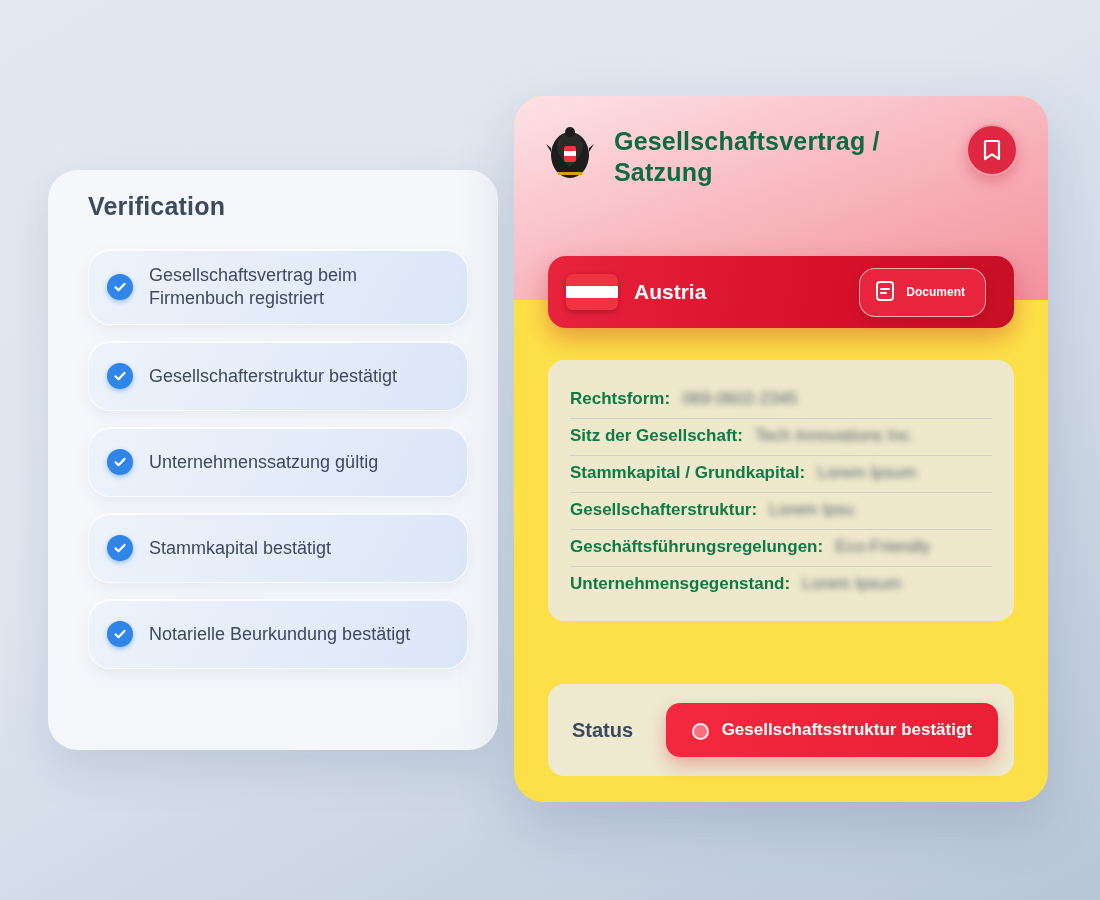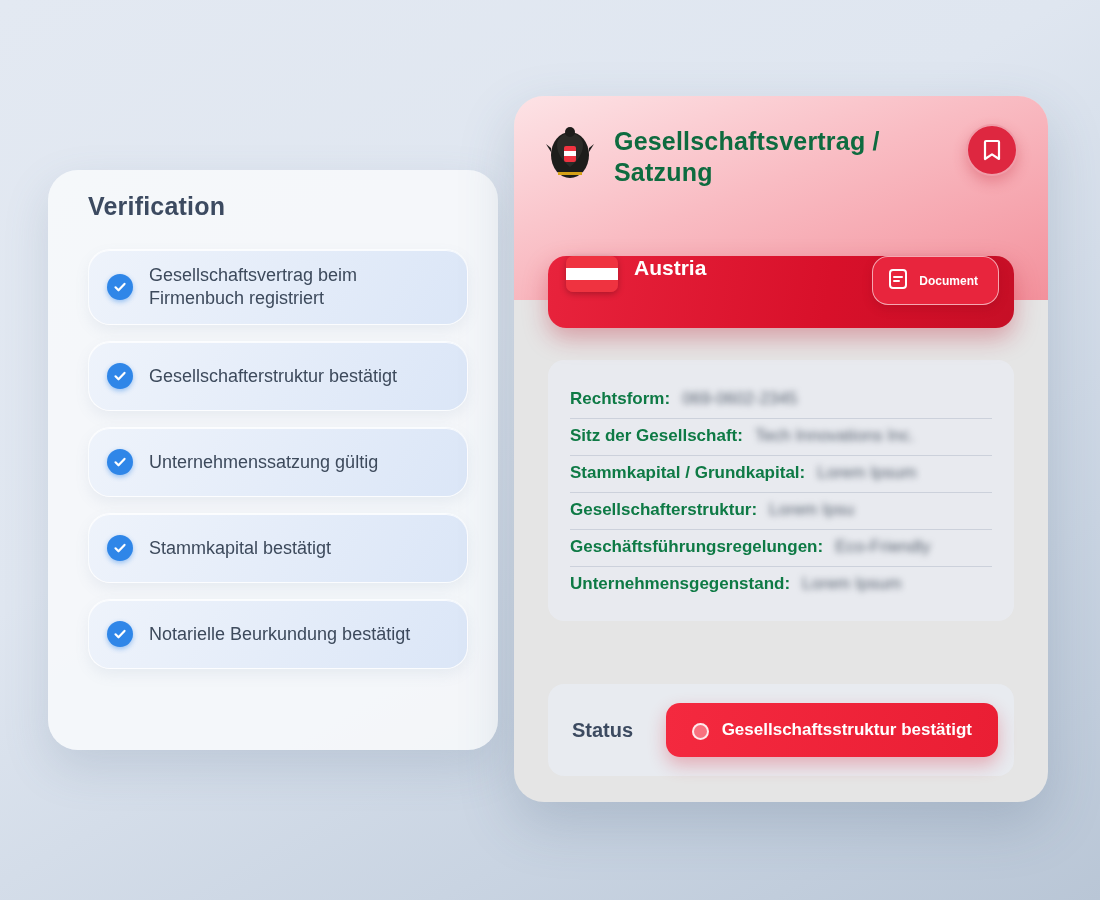--- a/index.html
+++ b/index.html
@@ -53,21 +53,21 @@
     font-size: 18px;
     line-height: 1.28;
     color: #3d4a5c;
   }
 
   
   #document-card {
     position: absolute;
     left: 514px; top: 96px;
     width: 534px; height: 706px;
-    background: #e5e5e5;
+    background: #fde047;
     border-radius: 30px;
     box-shadow: 0 22px 55px rgba(70,90,120,0.22);
     overflow: hidden;
   }
   .card-header {
     position: relative;
     height: 204px;
     background: linear-gradient(160deg, #fde3e6 0%, #f9bcc3 45%, #f3919c 100%);
     padding: 28px 30px 0 30px;
   }
@@ -86,22 +86,22 @@
     display: flex; align-items: center; justify-content: center;
     box-shadow: 0 6px 14px rgba(200,40,60,.32);
     cursor: pointer;
   }
   .country-bar {
     position: absolute;
     left: 34px; right: 34px; bottom: -28px;
     height: 72px;
     border-radius: 18px;
     background: linear-gradient(100deg, #e8233c 0%, #d8102a 60%, #c60f26 100%);
-    display: flex; align-items: flex-start;
-    padding: 0 15px 0 18px;
+    display: flex; align-items: center;
+    padding: 0 28px 0 18px;
     box-shadow: 0 10px 24px rgba(190,25,45,.35);
   }
   .flag {
     width: 52px; height: 36px;
     border-radius: 7px; overflow: hidden;
     flex: 0 0 auto;
     box-shadow: 0 2px 6px rgba(0,0,0,.25);
   }
   .flag div { height: 33.34%; }
   .flag .r { background: #ef3340; }

